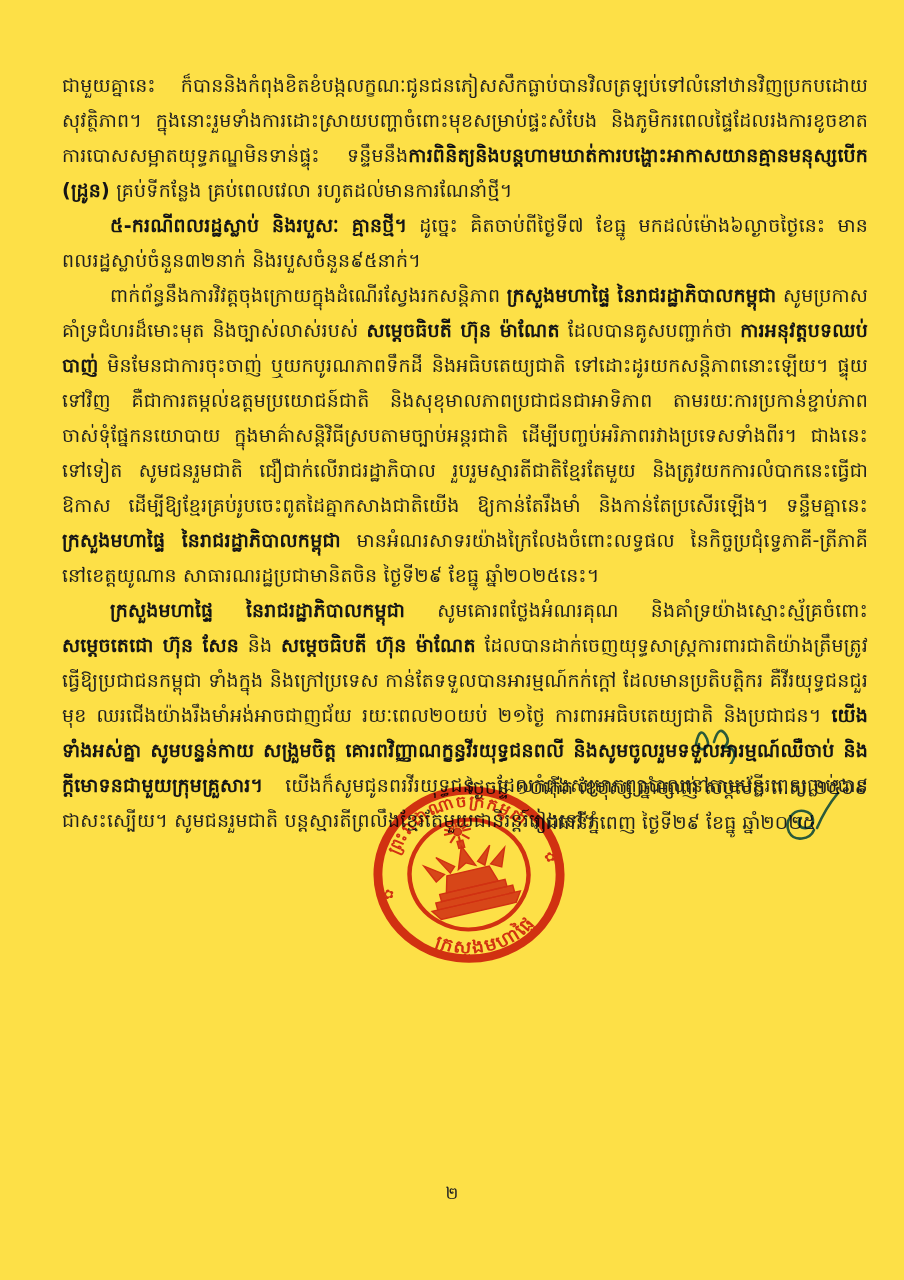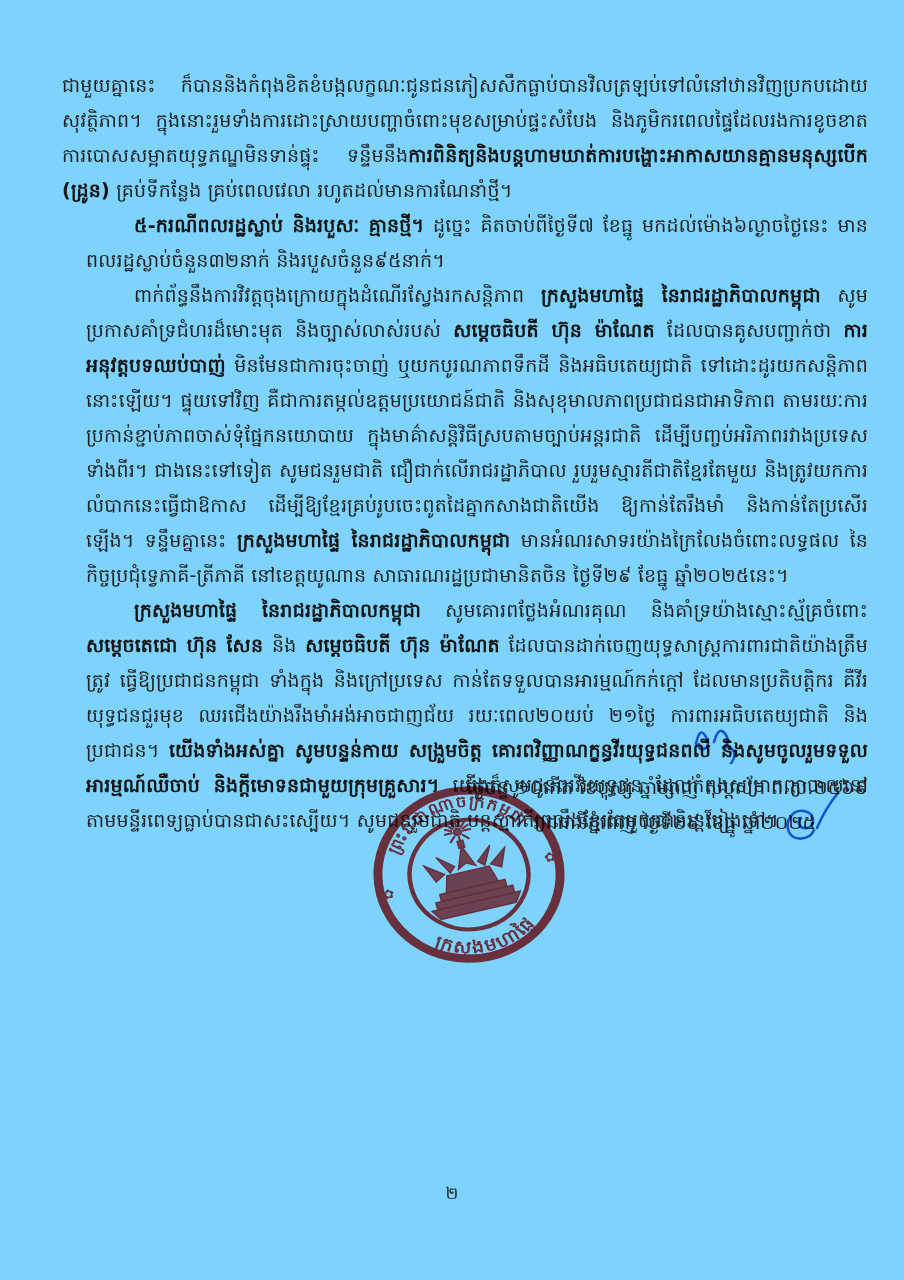--- a/index.html
+++ b/index.html
@@ -3,29 +3,29 @@
 <meta charset="utf-8">
 <style>
   html,body{margin:0;padding:0;}
   body{
     width:904px;height:1280px;position:relative;
     background:#ffffff;
     font-family:"DejaVu Sans", sans-serif;
     overflow:hidden;
   }
   .page{
-    position:absolute;inset:0;background:#7dd3fc;
+    position:absolute;inset:0;background:#fde047;
   }
   .doc-body{
     position:absolute;left:62px;top:68px;width:806px;
     font-size:19px;line-height:35px;color:#1f1f1f;
     text-align:justify;letter-spacing:.2px;
   }
   .para{margin:0;}
-  .para.indented{text-indent:48px;margin-left:24px;}
+  .para.indented{text-indent:48px;}
   .seg{color:#1f1f1f;}
   .seg.bold{font-weight:bold;color:#151515;}
   .dateline{
     position:absolute;top:770px;right:36px;text-align:right;
     font-size:19px;line-height:35px;color:#1f1f1f;white-space:nowrap;
   }
   .dateline .dl{display:block;}
   .dateline .dl.second{padding-right:52px;}
   .seal{
     position:absolute;left:370px;top:783px;width:198px;height:183px;

